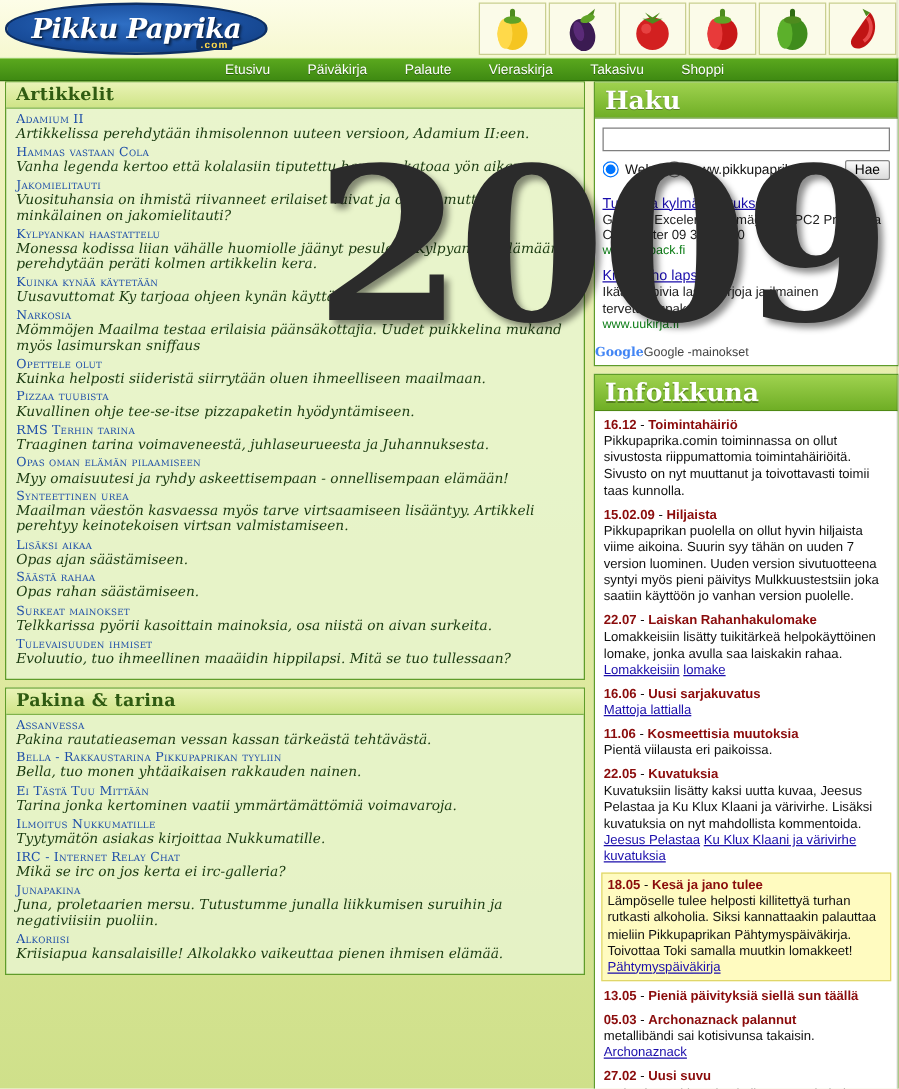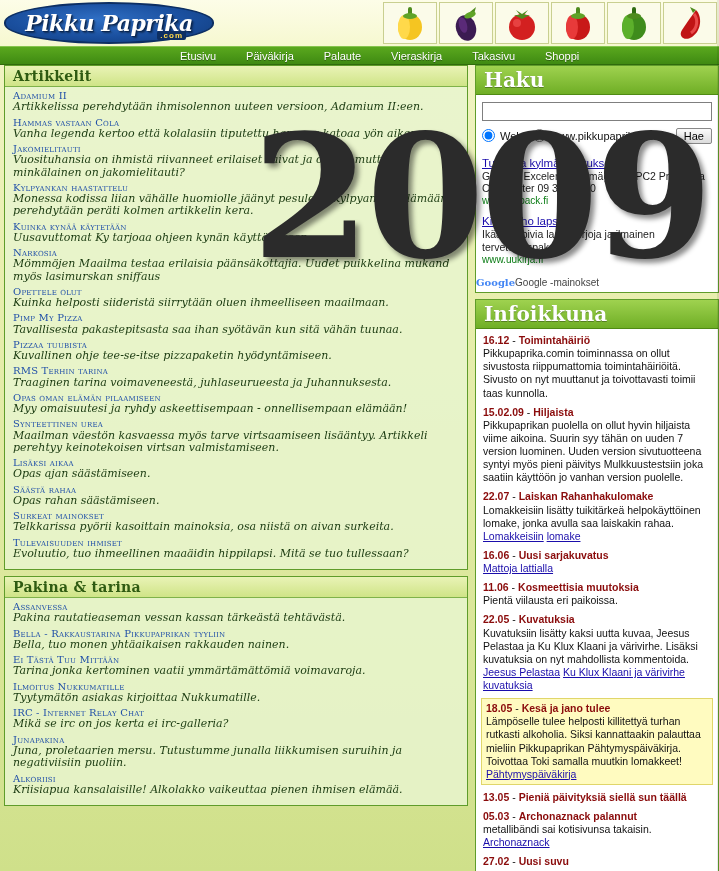--- a/index.html
+++ b/index.html
@@ -383,24 +383,20 @@
               <a class="art-title" href="#">Kuinka kynää käytetään</a>
               <span class="art-desc">Uusavuttomat Ky tarjoaa ohjeen kynän käyttämiseen.</span>
             </div>
             <div class="art">
               <a class="art-title" href="#">Narkosia</a>
               <span class="art-desc">Mömmöjen Maailma testaa erilaisia päänsäkottajia. Uudet puikkelina mukand myös lasimurskan sniffaus</span>
             </div>
             <div class="art">
               <a class="art-title" href="#">Opettele olut</a>
               <span class="art-desc">Kuinka helposti siideristä siirrytään oluen ihmeelliseen maailmaan.</span>
-            </div>
-            <div class="art">
-              <a class="art-title" href="#">Pimp My Pizza</a>
-              <span class="art-desc">Tavallisesta pakastepitsasta saa ihan syötävän kun sitä vähän tuunaa.</span>
             </div>
             <div class="art">
               <a class="art-title" href="#">Pizzaa tuubista</a>
               <span class="art-desc">Kuvallinen ohje tee-se-itse pizzapaketin hyödyntämiseen.</span>
             </div>
             <div class="art">
               <a class="art-title" href="#">RMS Terhin tarina</a>
               <span class="art-desc">Traaginen tarina voimaveneestä, juhlaseurueesta ja Juhannuksesta.</span>
             </div>
             <div class="art">

